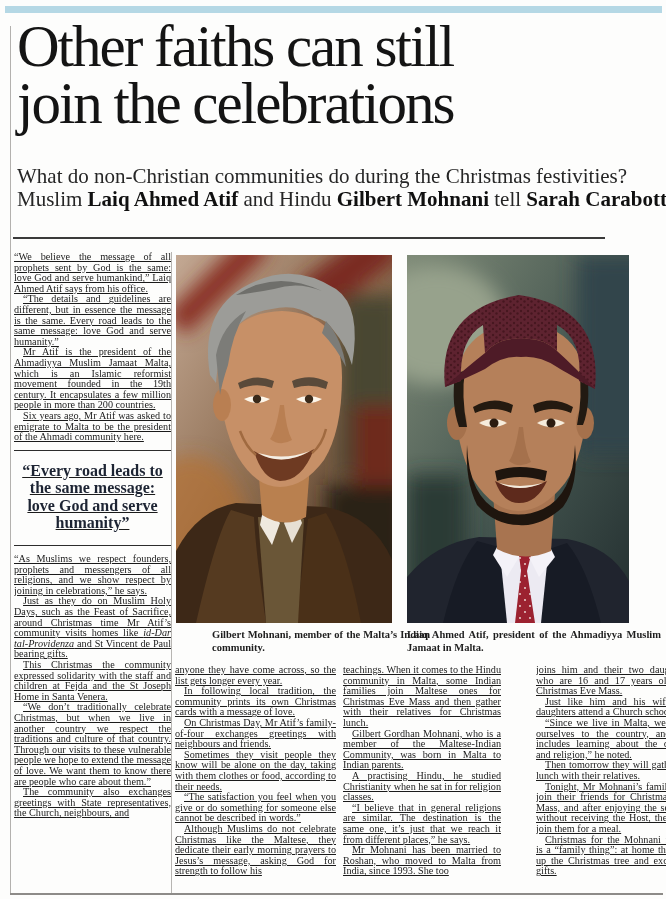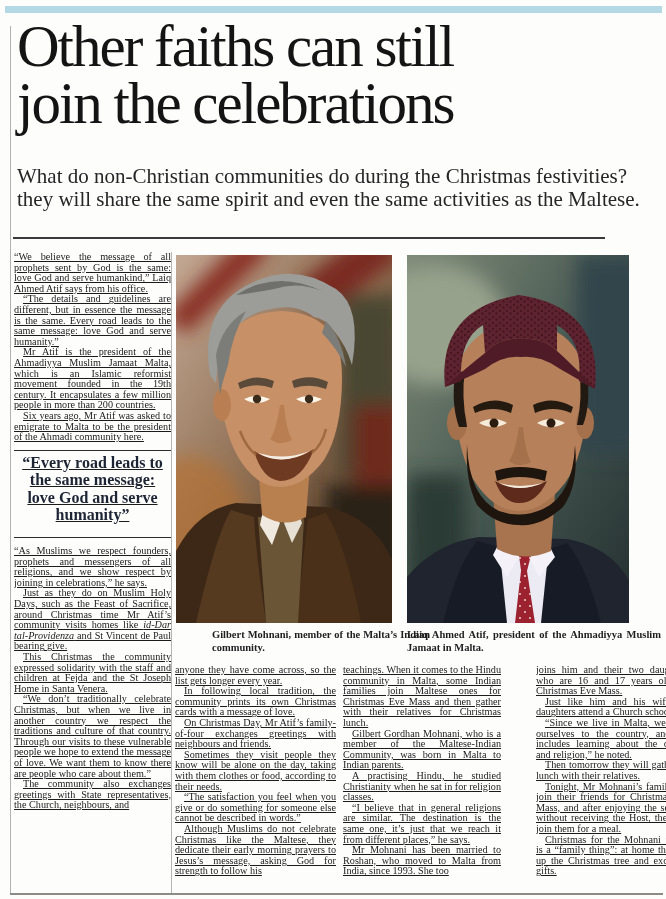--- a/index.html
+++ b/index.html
@@ -29,21 +29,21 @@
     hyphens:auto;text-decoration:underline;-webkit-hyphens:auto;
   }
   .col p{margin:0;text-indent:9px;}
   .col p.flush{text-indent:0;}
   #col1{left:14px;top:252px;width:157px;height:642px;}
   #col2{left:175px;top:665px;width:161px;height:229px;}
   #col3{left:343px;top:665px;width:158px;height:229px;}
   #col4{left:536px;top:665px;width:156px;height:229px;}
 
   #pull-quote{
-    margin:7px 0 8px 0;padding:3px 2px 13px 2px;
+    margin:7px 0 8px 0;padding:11px 2px 13px 2px;
     border-top:1.5px solid #2c2c2c;border-bottom:1.5px solid #2c2c2c;
     text-align:center;text-indent:0;
     font-weight:bold;font-size:16px;line-height:17.6px;color:#1d2433;
   }
 
   figure{margin:0;padding:0;}
   #photo1{left:176px;top:255px;width:216px;height:368px;}
   #photo2{left:407px;top:255px;width:222px;height:368px;}
   figure svg{display:block;}
   .caption{
@@ -64,33 +64,33 @@
   <div id="accent-bar" class="abs"></div>
   <div id="left-rule" class="abs"></div>
 
   <div id="headline" class="abs">
     <div>Other faiths can still</div>
     <div>join the celebrations</div>
   </div>
 
   <div id="standfirst" class="abs">
     <div>What do non-Christian communities do during the Christmas festivities?</div>
-    <div>they will share the same spirit and even the same activities as the Maltese.</div>
+    <div><span>Muslim </span><b>Laiq Ahmed Atif</b><span> and Hindu </span><b>Gilbert Mohnani</b><span> tell </span><b>Sarah Carabott</b></div>
   </div>
 
   <div id="sf-rule" class="abs"></div>
 
   <div id="col1" class="col abs">
     <p class="flush">“We believe the message of all prophets sent by God is the same: love God and serve humankind,” Laiq Ahmed Atif says from his office.</p>
     <p>“The details and guidelines are different, but in essence the message is the same. Every road leads to the same message: love God and serve humanity.”</p>
     <p>Mr Atif is the president of the Ahmadiyya Muslim Jamaat Malta, which is an Islamic reformist movement founded in the 19th century. It encapsulates a few million people in more than 200 countries.</p>
     <p>Six years ago, Mr Atif was asked to emigrate to Malta to be the president of the Ahmadi community here.</p>
     <div id="pull-quote">“Every road leads to the same message: love God and serve humanity”</div>
     <p class="flush">“As Muslims we respect founders, prophets and messengers of all religions, and we show respect by joining in celebrations,” he says.</p>
-    <p><span>Just as they do on Muslim Holy Days, such as the Feast of Sacrifice, around Christmas time Mr Atif’s community visits homes like </span><i>id-Dar tal-Providenza</i><span> and St Vincent de Paul bearing give.</span></p>
+    <p><span>Just as they do on Muslim Holy Days, such as the Feast of Sacrifice, around Christmas time Mr Atif’s community visits homes like </span><i>id-Dar tal-Providenza</i><span> and St Vincent de Paul bearing gifts.</span></p>
     <p>This Christmas the community expressed solidarity with the staff and children at Fejda and the St Joseph Home in Santa Venera.</p>
     <p>“We don’t traditionally celebrate Christmas, but when we live in another country we respect the traditions and culture of that country. Through our visits to these vulnerable people we hope to extend the message of love. We want them to know there are people who care about them.”</p>
     <p>The community also exchanges greetings with State representatives, the Church, neighbours, and</p>
   </div>
 
   <div id="col-divider" class="abs"></div>
 
   <figure id="photo1" class="abs">
     <svg width="216" height="368" viewBox="0 0 216 368">
       <defs>

